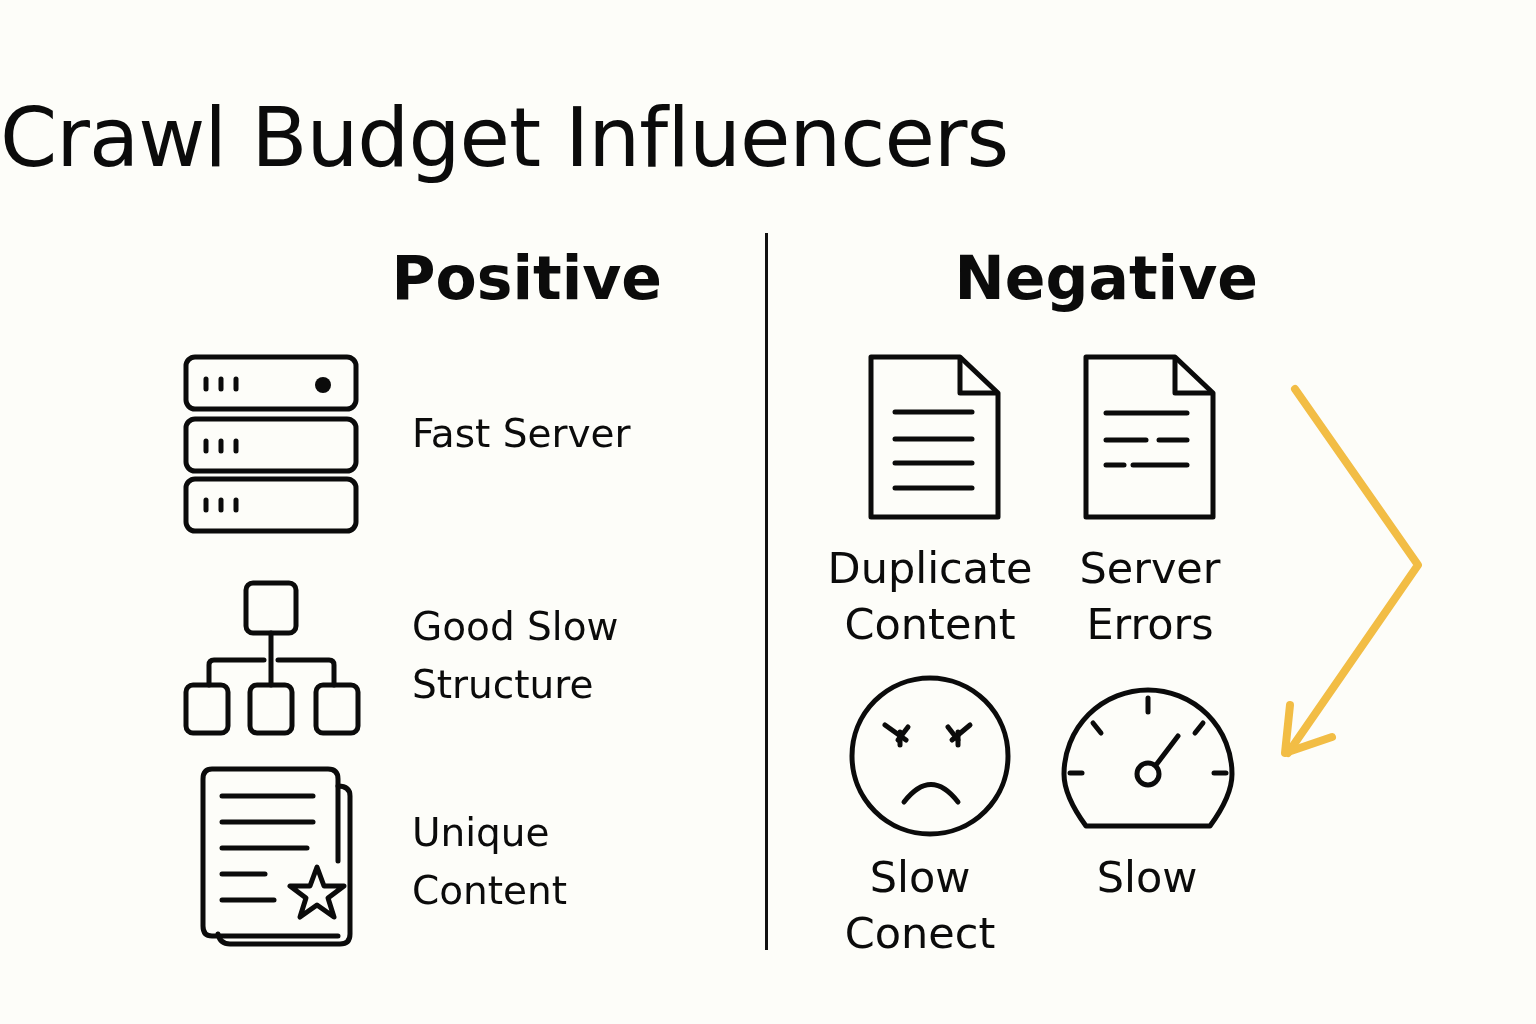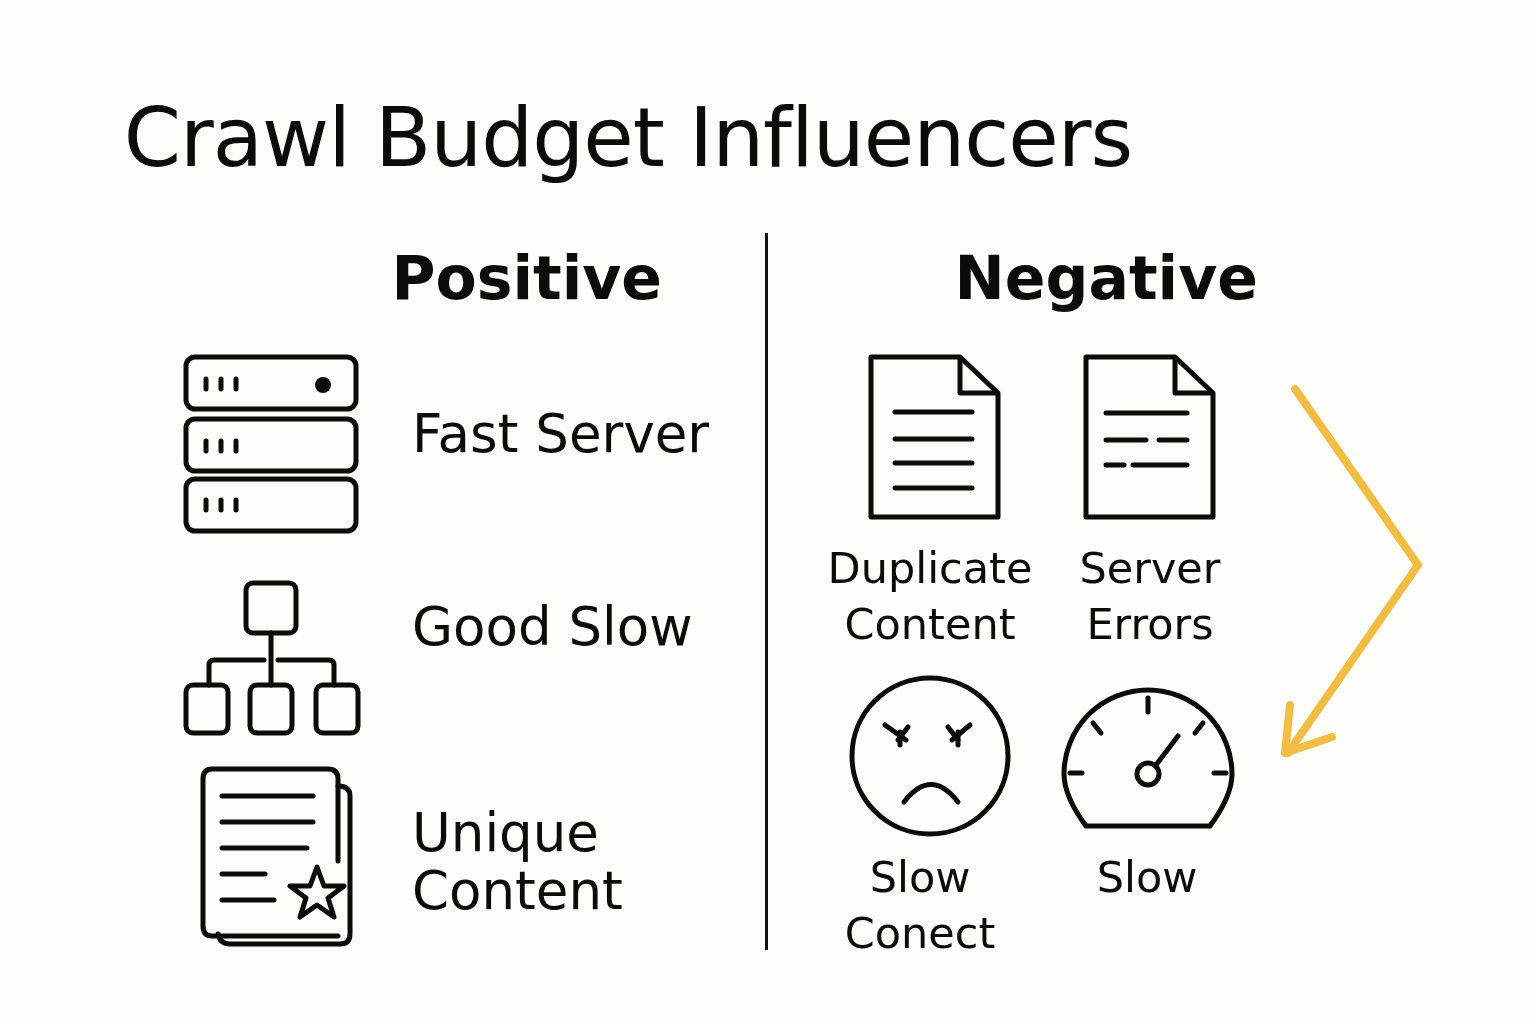--- a/index.html
+++ b/index.html
@@ -5,28 +5,28 @@
   html, body { margin: 0; padding: 0; }
   body {
     width: 1536px; height: 1024px; overflow: hidden;
     background: #fdfdf9;
     font-family: "DejaVu Sans", "Liberation Sans", sans-serif;
     color: #0b0b0b;
     position: relative;
   }
   .abs { position: absolute; }
   .title {
-    left: 0; width: 1256px; top: 88px; text-align: center;
+    left: 0; width: 1256px; top: 88px; text-align: left;
     font-size: 82px; font-weight: 500; letter-spacing: -1px; line-height: 100px;
   }
   .section-head {
     font-size: 60px; font-weight: bold; line-height: 70px; text-align: right;
   }
   .divider { left: 765px; top: 233px; width: 3px; height: 717px; background: #111; }
-  .label { font-size: 53px; line-height: 58px; }
+  .label { font-size: 39px; line-height: 58px; }
   .neg-label { font-size: 43px; line-height: 56px; text-align: center; }
   svg { overflow: visible; }
 </style>
 </head>
 <body>
 
 <div class="abs title">Crawl Budget Influencers</div>
 
 <div class="abs section-head" style="left:262px; width:400px; top:243px;">Positive</div>
 
@@ -61,20 +61,21 @@
     <line x1="87" y1="53" x2="87" y2="105"></line>
     <path d="M25 105 V85 Q25 80 30 80 H80"></path>
     <path d="M94 80 H145 Q150 80 150 85 V105"></path>
     <rect x="2" y="105" width="42" height="48" rx="7"></rect>
     <rect x="66" y="105" width="42" height="48" rx="7"></rect>
     <rect x="132" y="105" width="42" height="48" rx="7"></rect>
   </g>
 </svg>
 <div class="abs label" style="left:412px; top:598px;">
   <div>Good Slow</div>
+  <div>Structure</div>
 </div>
 
 <svg class="abs" style="left:200px; top:766px;" width="155" height="182" viewBox="0 0 155 182">
   <g fill="none" stroke="#0b0b0b" stroke-width="5" stroke-linejoin="round" stroke-linecap="round">
     <path d="M138 20 Q150 20 150 30 V168 Q150 178 140 178 H30 Q20 178 18 168"></path>
     <path d="M12 3 H128 Q138 3 138 13 V95 M138 170 H12 Q3 170 3 160 V13 Q3 3 12 3"></path>
     <line x1="22" y1="30" x2="113" y2="30"></line>
     <line x1="22" y1="56" x2="113" y2="56"></line>
     <line x1="22" y1="82" x2="107" y2="82"></line>
     <line x1="22" y1="108" x2="65" y2="108"></line>

